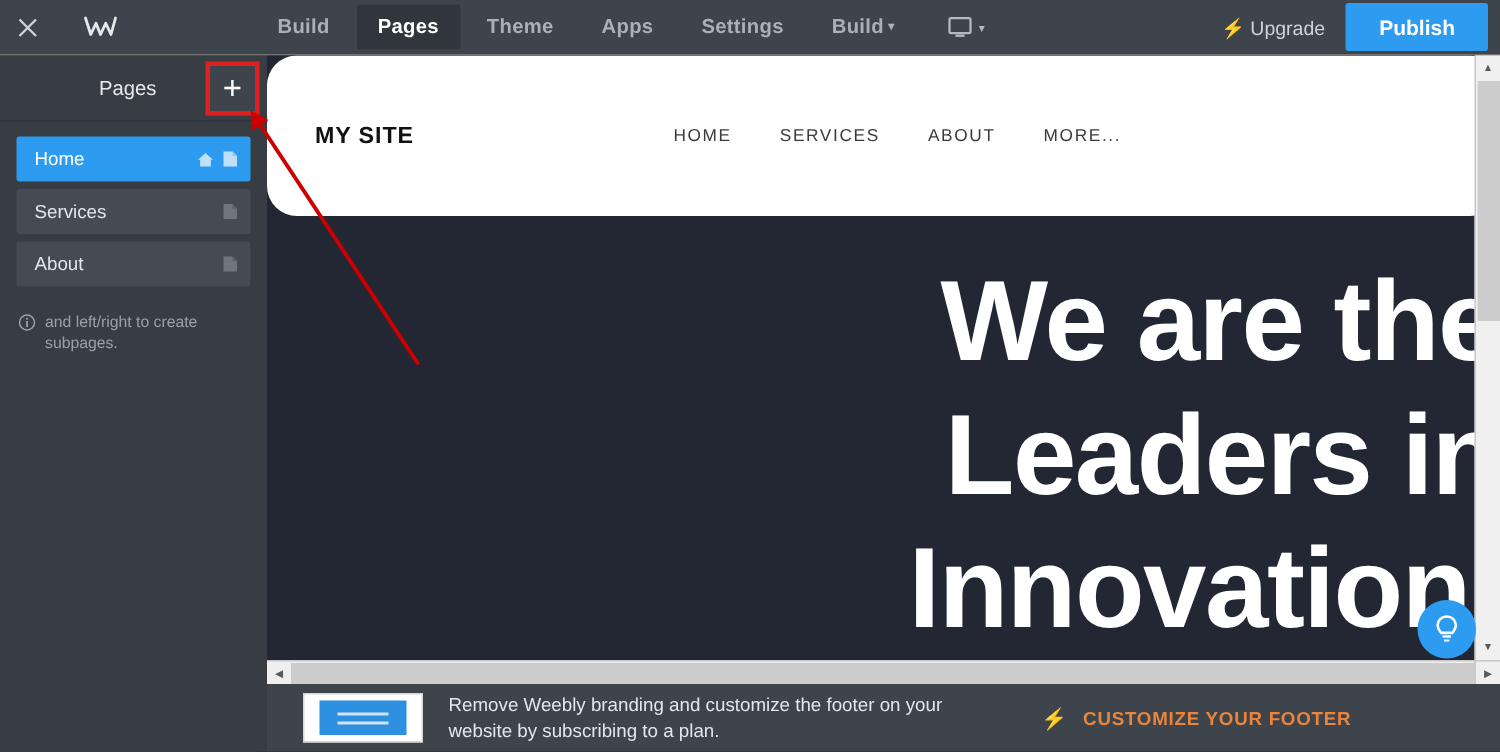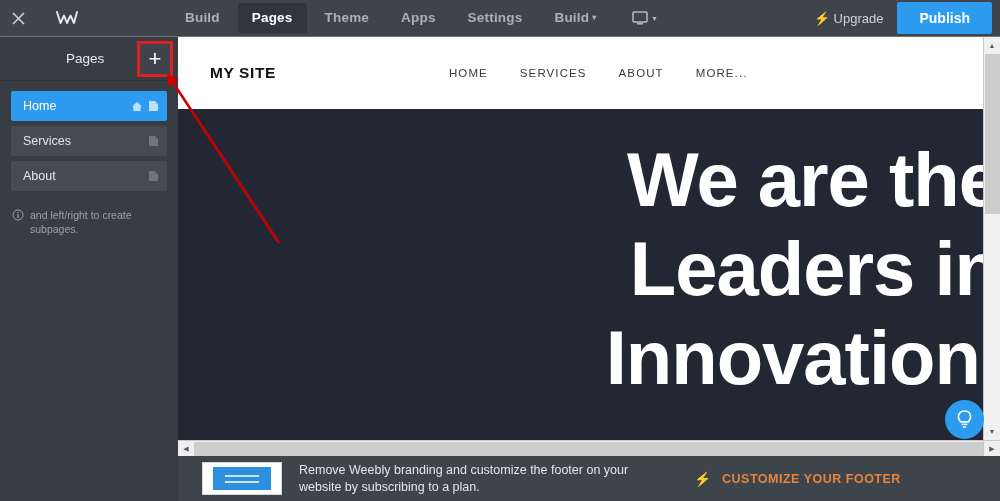--- a/index.html
+++ b/index.html
@@ -84,22 +84,22 @@
     color:#9aa0a7; font-size:10.5px; line-height:14px;
   }
   .hint-icon{ margin-right:6px; margin-top:1px; flex:none; }
 
   
   .preview{
     position:absolute; left:178px; top:37px; width:822px; height:403px;
     background:#222733; overflow:hidden;
   }
   .site-header{
-    height:72px; background:#ffffff; display:flex; align-items:center;
-    padding:0 0 0 32px; position:relative;
+    height:107px; background:#ffffff; display:flex; align-items:center;
+    padding:0 0 0 32px; position:relative;border-radius:20px;
   }
   .site-logo{
     font-size:15.5px; font-weight:bold; color:#111111; letter-spacing:.6px;
   }
   .site-nav{ display:flex; align-items:center; margin-left:173px; gap:32px; }
   .site-nav-item{
     font-size:11.5px; color:#3a3a3a; letter-spacing:1.1px; cursor:pointer;
   }
   .hero{
     padding-top:26px; text-align:right;

